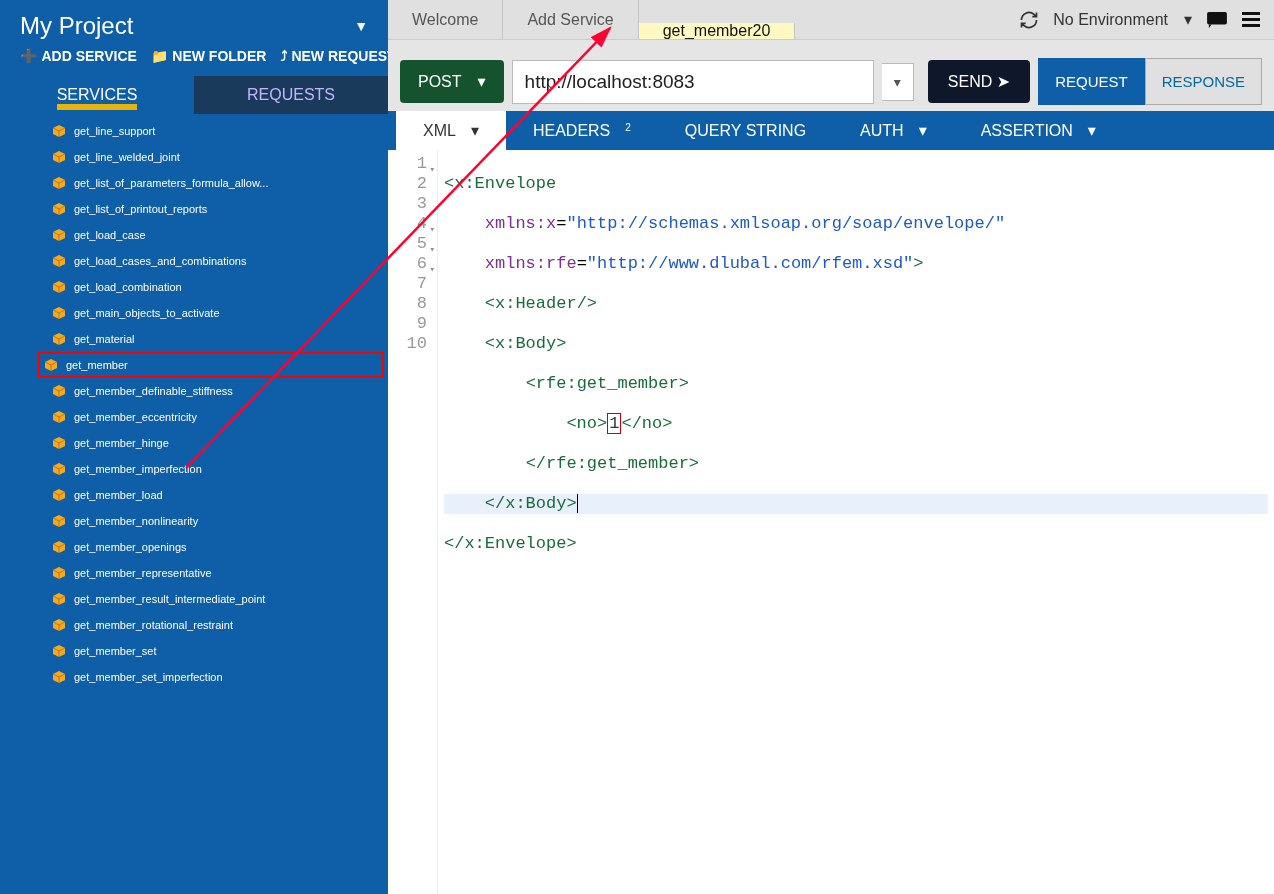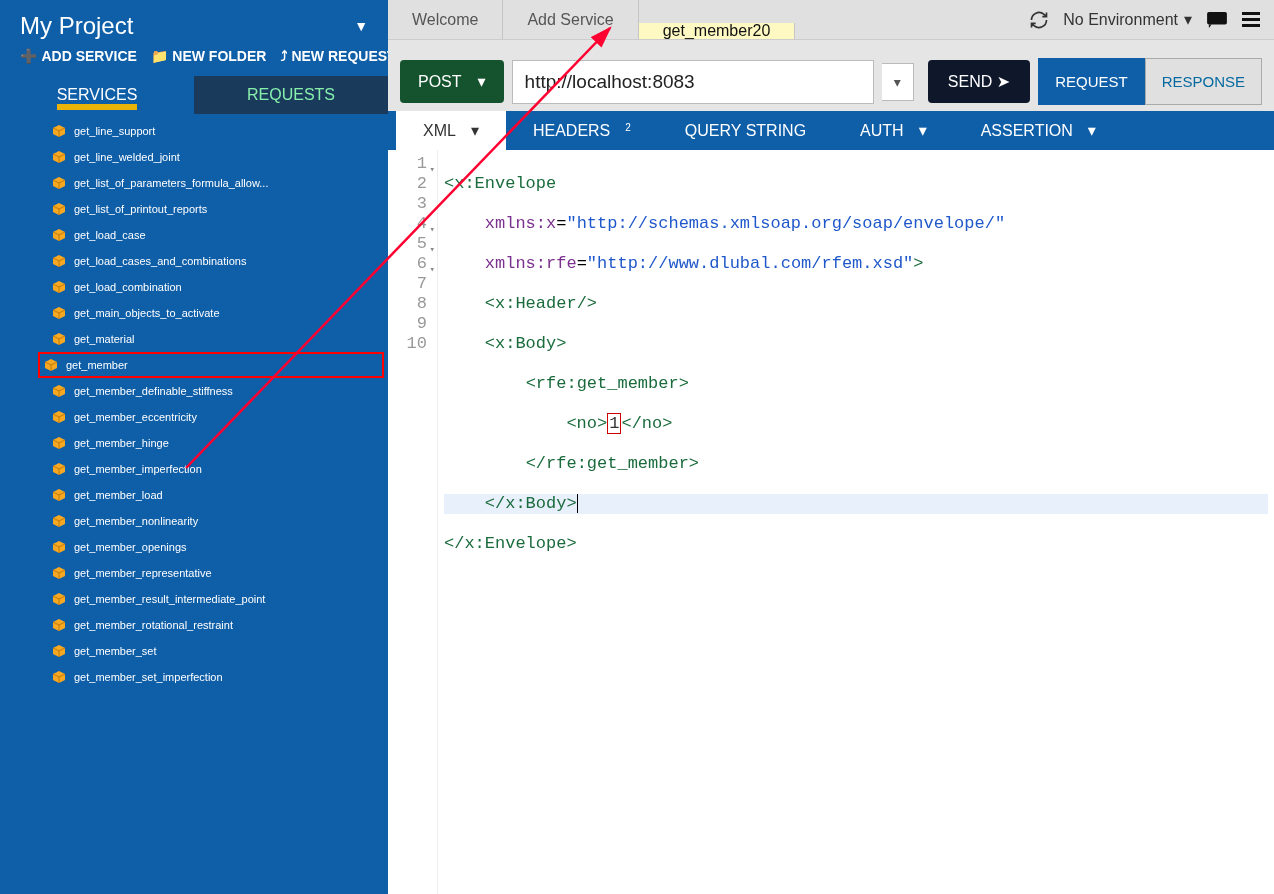--- a/index.html
+++ b/index.html
@@ -40,21 +40,21 @@
 .action-row .ico { font-size: 14px; }
 .tab-row {
   display: flex;
 }
 .tab-row .tab {
   flex: 1;
   text-align: center;
   padding: 10px 0;
   font-size: 16px;
   background: #1a3a5c;
-  color: #86efac;
+  color: #c4b5fd;
   cursor: pointer;
 }
 .tab-row .tab.active { background: #0e5ea8; color: #fff; }
 .tab-row .tab.active span { border-bottom: 6px solid #eab308; padding-bottom: 1px; }
 .service-list {
   flex: 1;
   overflow-y: auto;
   padding-top: 4px;
 }
 .service-item {
@@ -108,21 +108,21 @@
   cursor: pointer;
 }
 .mtab.active { background: #fef9c3; color: #111; margin-top: 23px; }
 .right-controls {
   display: flex;
   align-items: center;
   gap: 14px;
   padding: 0 14px;
   background: #e0e0e0;
 }
-.right-controls .rc { display:flex; align-items:center; gap:6px; font-size:16px; color:#333; }
+.right-controls .rc { display:flex; align-items:center; gap:16px; font-size:16px; color:#333; }
 .reqbar {
   display: flex;
   align-items: center;
   gap: 8px;
   padding: 18px 12px 6px 12px;
   background: #e5e5e5;
 }
 .method-btn {
   background: #14532d;
   color: #fff;

